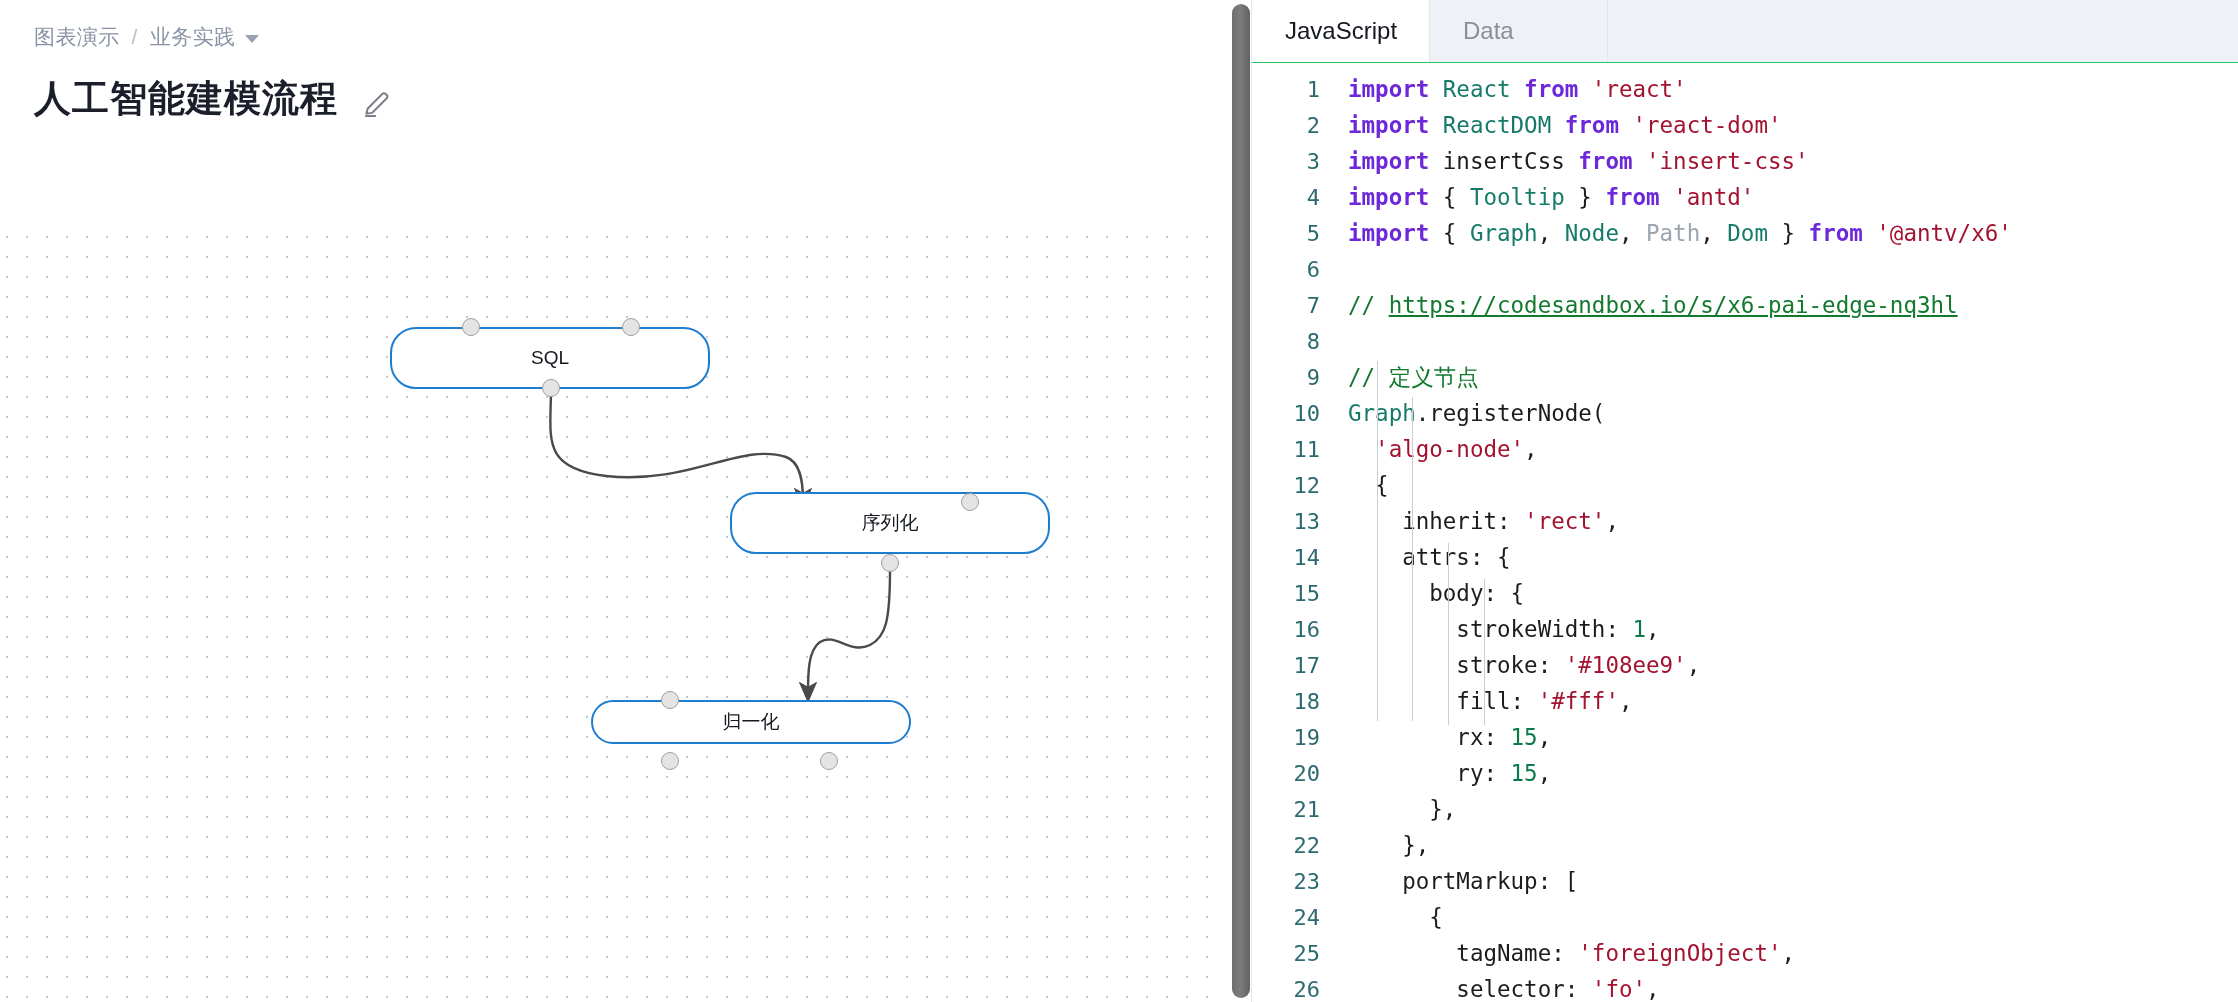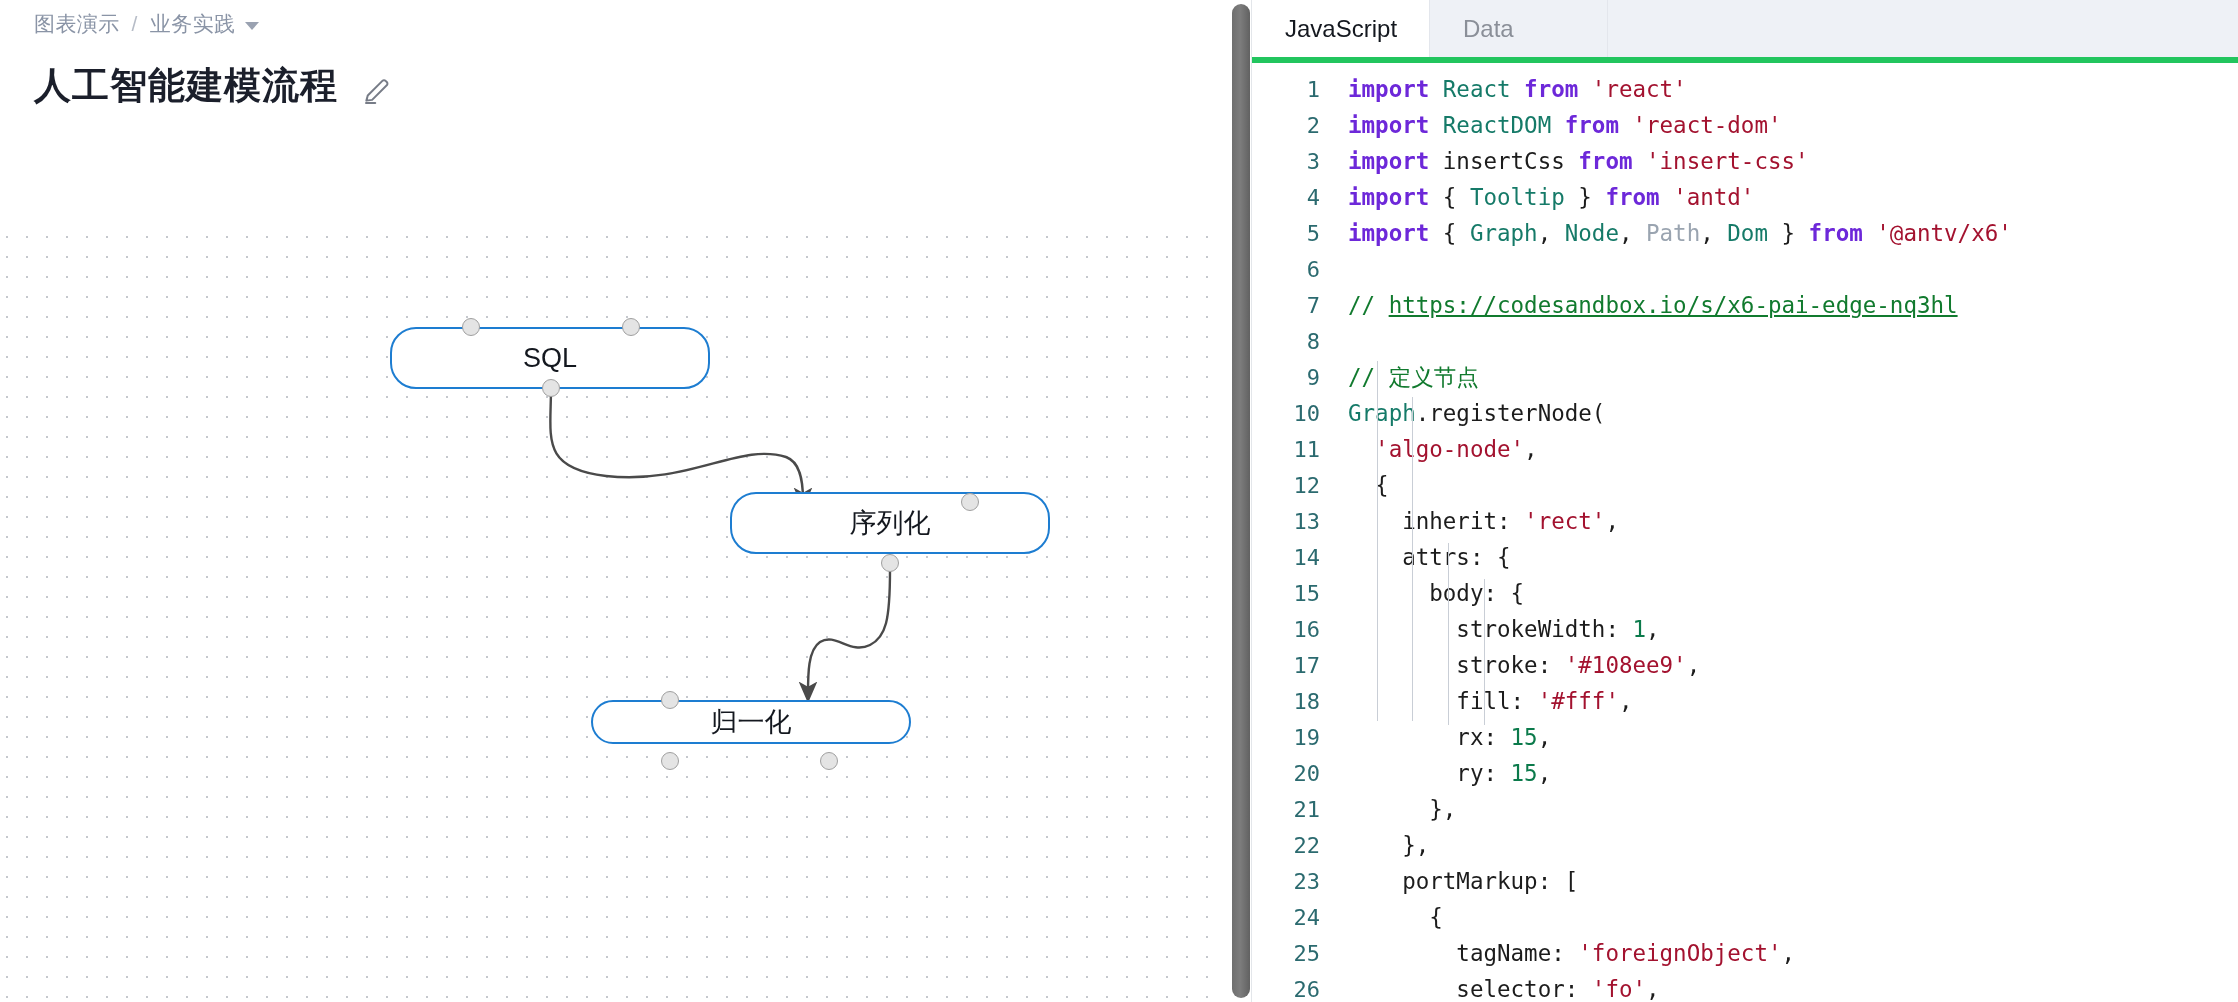--- a/index.html
+++ b/index.html
@@ -19,21 +19,21 @@
   
   .left-panel {
     position: relative;
     width: 1222px;
     height: 1002px;
     background: #fff;
     overflow: hidden;
     flex: 0 0 1222px;
   }
   .header {
-    padding: 8px 34px 0 34px;
+    padding: 21px 34px 0 34px;
     height: 200px;
   }
   .breadcrumb {
     display: flex;
     align-items: center;
     font-size: 21px;
     color: #8a94a6;
     letter-spacing: 0.4px;
     height: 32px;
   }
@@ -93,21 +93,21 @@
     width: 1222px; height: 770px;
   }
   .node {
     position: absolute;
     border: 2px solid #1d7dd1;
     border-radius: 26px;
     background: #ffffff;
     display: flex;
     align-items: center;
     justify-content: center;
-    font-size: 27px;
+    font-size: 19px;
     color: #14181f;
     cursor: pointer;
     box-shadow: 0 0 0 0 rgba(0,0,0,0);
   }
   .node-label { pointer-events: none; }
   .port {
     position: absolute;
     width: 18px; height: 18px;
     border-radius: 50%;
     background: #e4e4e4;
@@ -146,21 +146,21 @@
     height: 1002px;
     background: #ffffff;
     display: flex;
     flex-direction: column;
     overflow: hidden;
   }
   .tabbar {
     display: flex;
     height: 63px;
     background: #eef1f6;
-    border-bottom: 6px solid #22c55e;
+    border-bottom: 1px solid #22c55e;
     flex: 0 0 63px;
   }
   .tab {
     display: flex;
     align-items: center;
     justify-content: flex-start;
     padding: 0 0 0 33px;
     width: 178px;
     font-size: 24px;
     color: #8a8f98;

